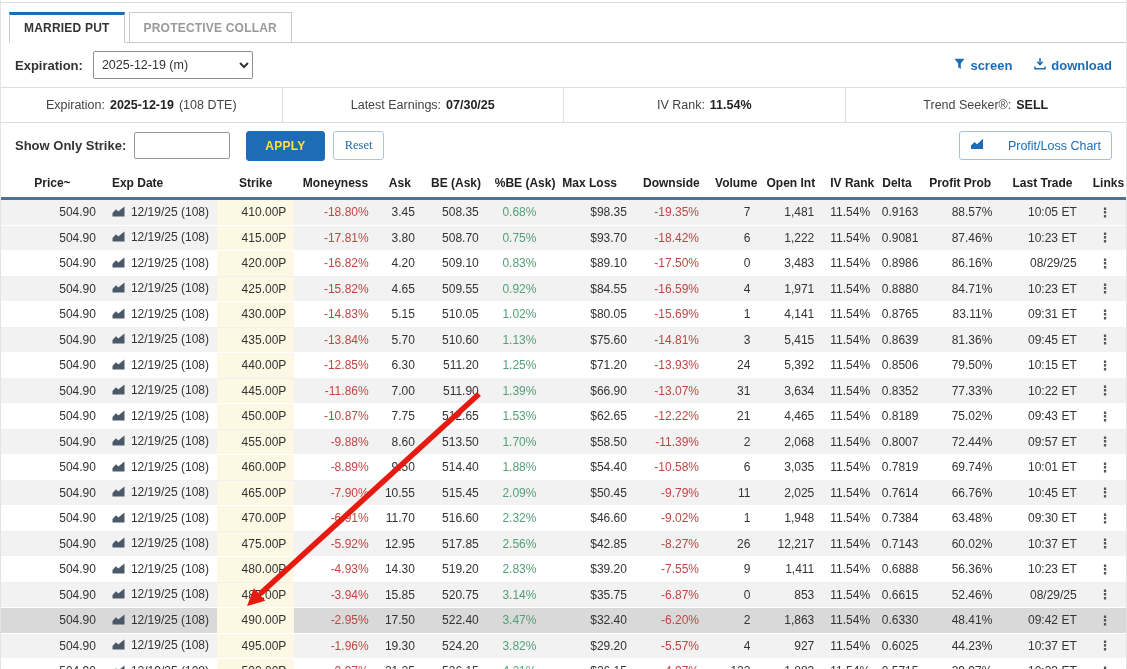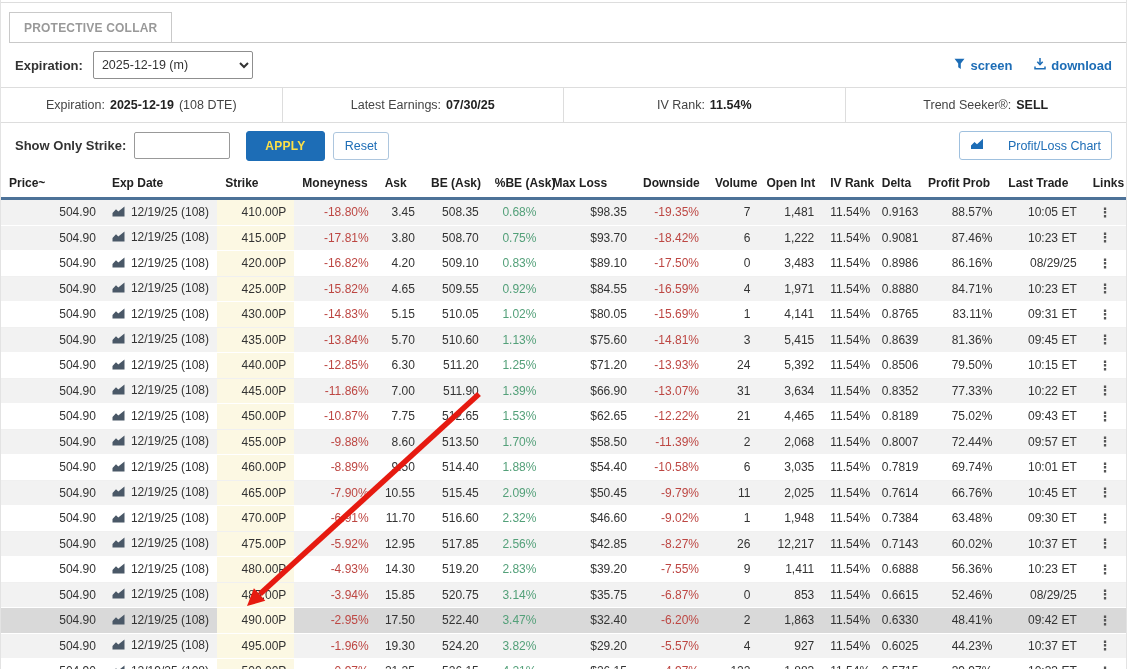--- a/index.html
+++ b/index.html
@@ -32,27 +32,27 @@
   .stat:first-child { border-left:none; }
   .stat b { color:#222; }
 
   
   .filter-row { display:flex; align-items:center; padding:9px 14px; height:45px; }
   .filter-label { font-size:13px; font-weight:bold; margin-right:8px; }
   .filter-row input { width:96px; height:27px; border:1px solid #999; border-radius:2px; padding:0 6px; font-size:12.5px; }
   .apply-btn { margin-left:16px; background:var(--accent); color:#fde047; font-weight:bold; font-size:12px;
     border:1px solid var(--accent); border-radius:3px; padding:7px 18px; cursor:pointer; letter-spacing:.3px; }
   .reset-btn { margin-left:8px; background:#fff; color:var(--accent); font-size:12.5px;
-    border:1px solid #adc6de; border-radius:3px; padding:6px 11px; cursor:pointer; }
+    border:1px solid #adc6de; border-radius:3px; padding:6px 11px; cursor:pointer;font-family:Liberation Serif, serif; }
   .chart-btn { display:inline-flex; align-items:center; gap:24px; background:#fff; color:var(--accent);
     font-size:12.5px; border:1px solid #9fc0de; border-radius:3px; padding:6px 10px; cursor:pointer; }
 
   
   table { width:1125px; border-collapse:collapse; table-layout:fixed; }
-  thead th { font-size:12px; font-weight:bold; color:#222; padding:8px 8px 7px; text-align:left;
+  thead th { font-size:12px; font-weight:bold; color:#222; padding:8px 8px 7px; text-align:center;
     border-bottom:3px solid var(--rule); white-space:nowrap; cursor:pointer; }
   thead th.a-left { text-align:left; }
   tbody td { font-size:12px; line-height:14px; padding:4.75px 8px; text-align:right; white-space:nowrap;
     overflow:hidden; color:#333; border-bottom:1px solid #f0f0f0; }
   tr.shaded td { background:#f2f2f2; border-bottom:1px solid #fff; }
   tr.hilite td { background:#d9d9d9; border-bottom:1px solid #fff; }
   td.c-exp { text-align:left; }
   td.c-strike { background:var(--strikebg) !important; }
   td.c-links { text-align:center; font-weight:bold; color:#555; cursor:pointer; font-size:13px; line-height:13px; }
   .neg { color:var(--neg); }
@@ -61,20 +61,21 @@
 
   .arrow-overlay { position:absolute; left:0; top:0; width:1127px; height:669px; pointer-events:none; z-index:9; }
 </style>
 </head>
 <body>
 
 <div class="page">
   <div class="top-rule"></div>
 
   <div class="tabs-row">
+    <div class="tab active">MARRIED PUT</div>
     <div class="tab">PROTECTIVE COLLAR</div>
   </div>
 
   <div class="exp-row">
     <span class="exp-label">Expiration:</span>
     <select>
       <option>2025-12-19 (m)</option>
     </select>
     <span class="spacer"></span>
     <a class="action-link">

